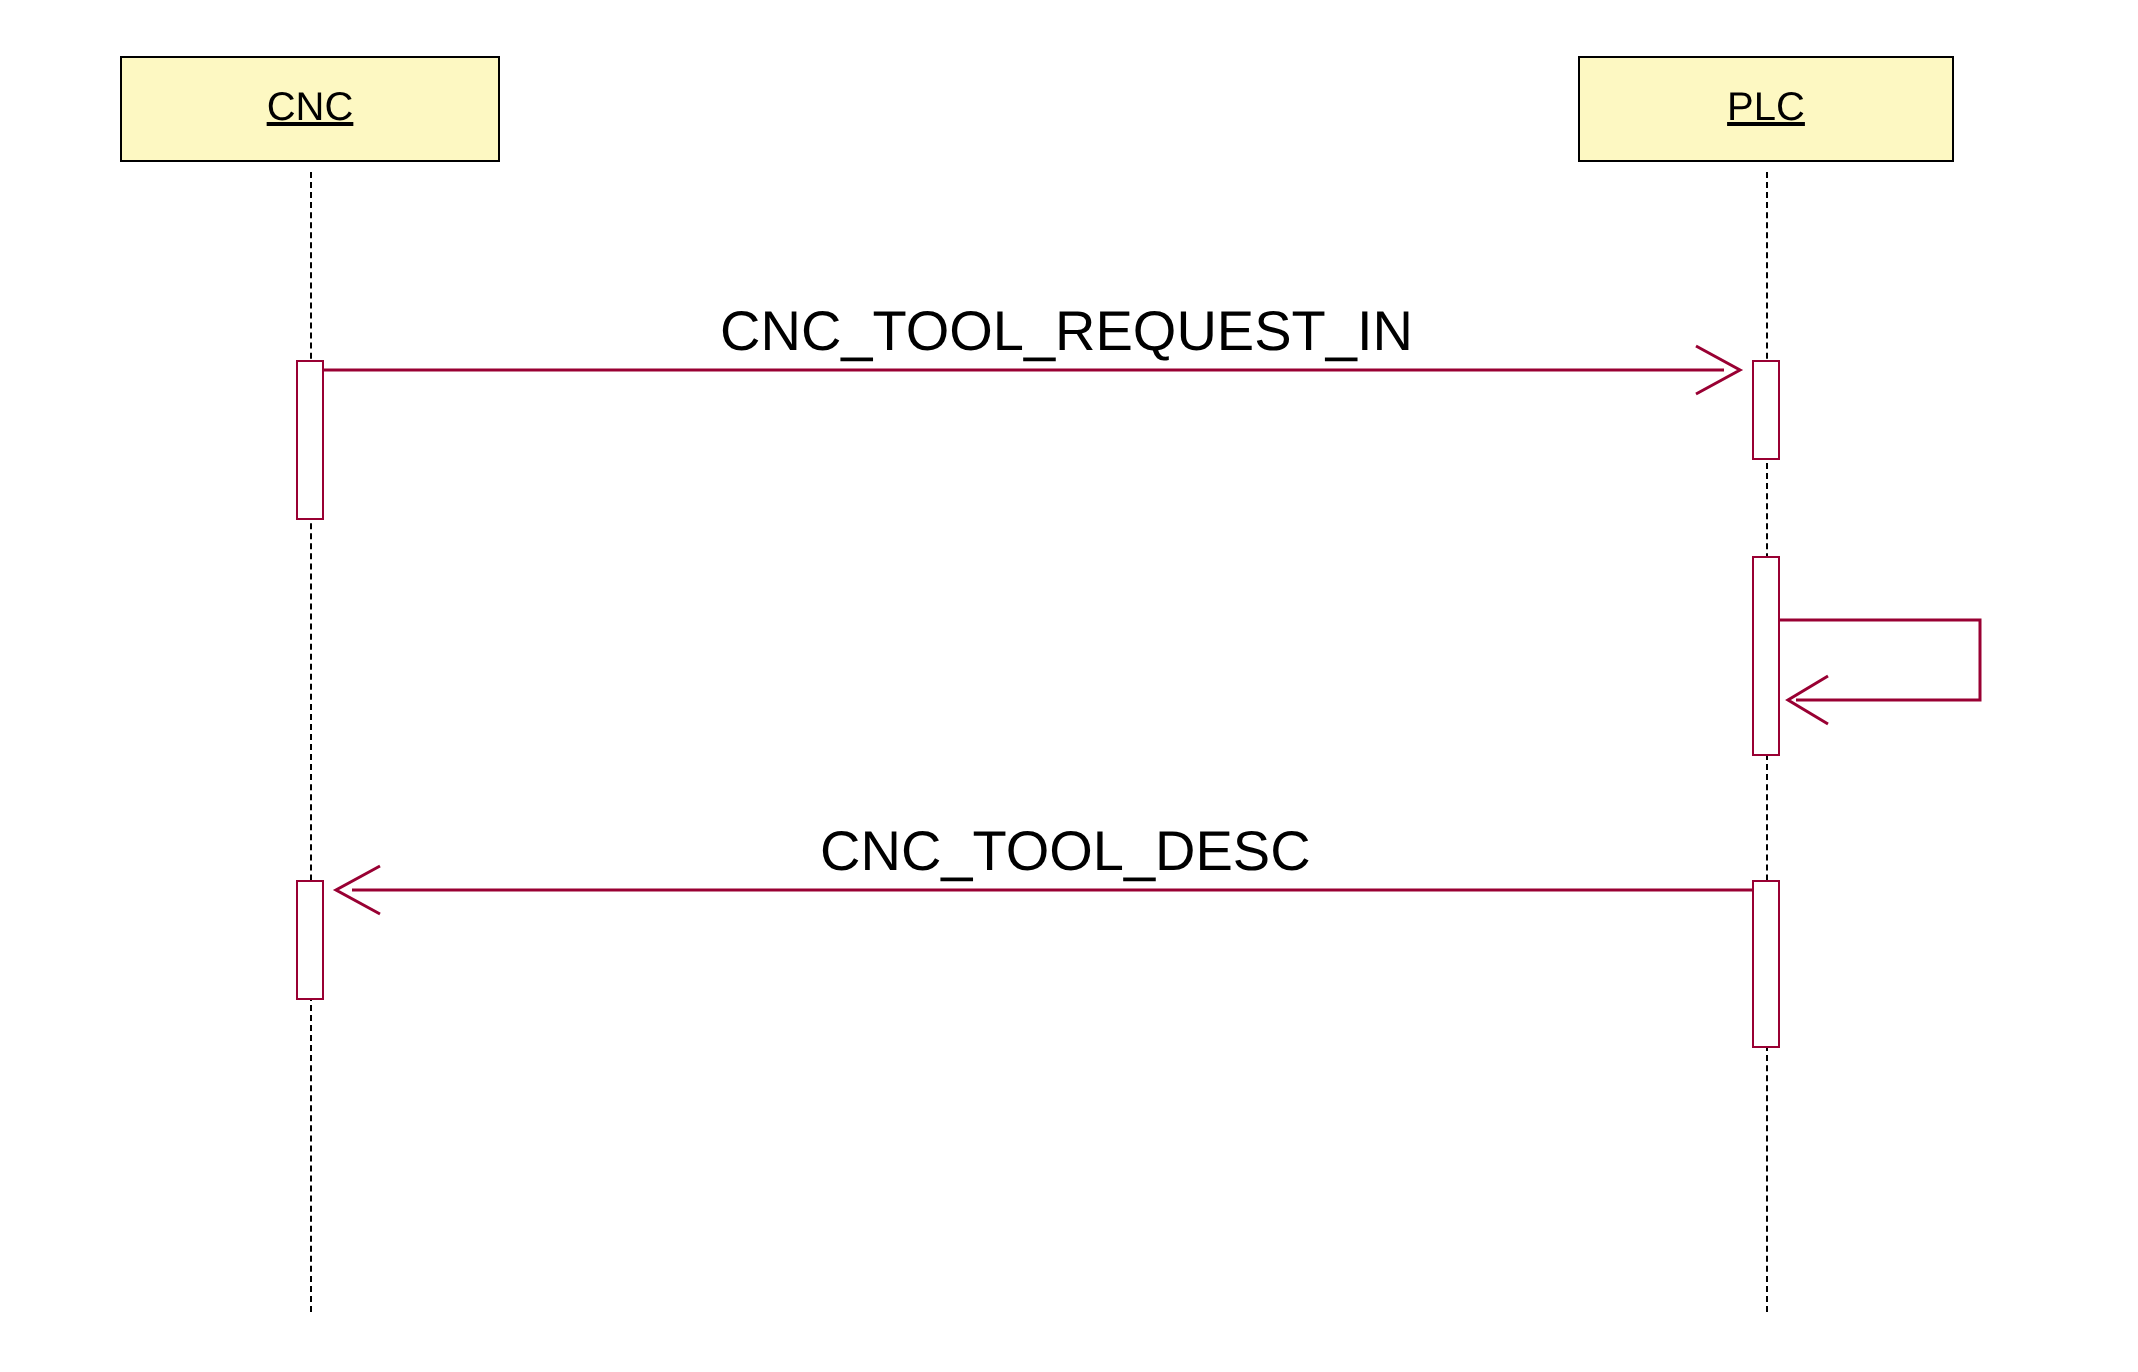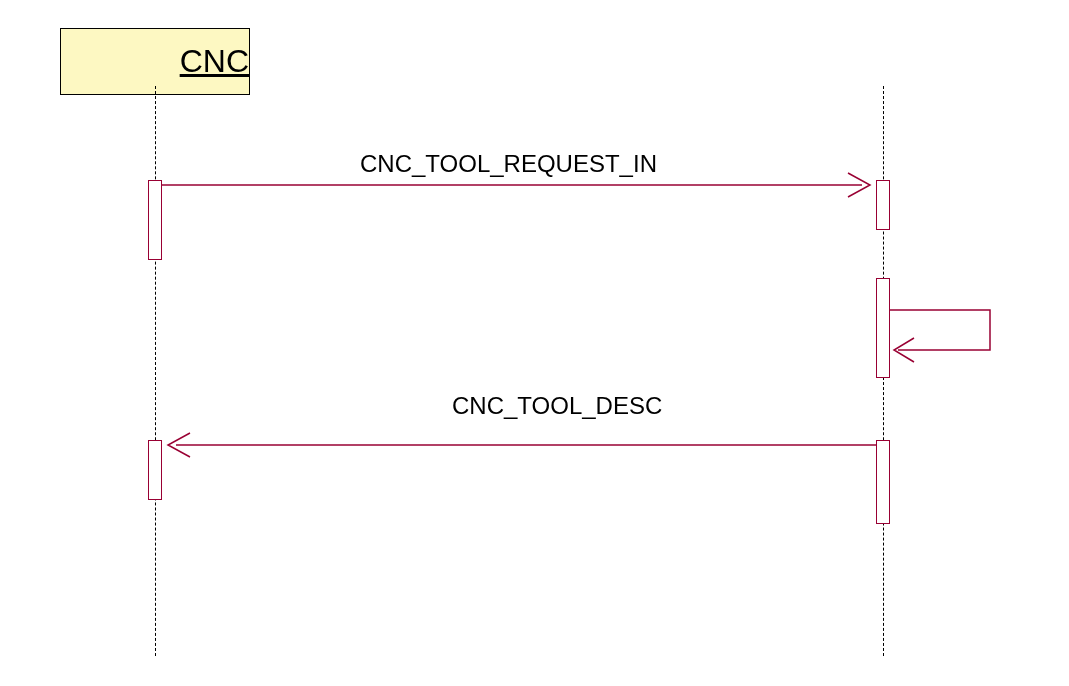--- a/index.html
+++ b/index.html
@@ -13,22 +13,22 @@
   }
   .canvas {
     position: relative;
     width: 1069px;
     height: 686px;
   }
   .participant-box {
     position: absolute;
     border: 1px solid #000000;
     background: var(--fill, #fdf8c2);
-    text-align: right;
-    font-size: 32px;
+    text-align: center;
+    font-size: 20px;
     padding: 14px 0;
     box-sizing: border-box;
   }
   .participant-box span {
     text-decoration: underline;
   }
   .lifeline {
     position: absolute;
     border-left: 1px dashed #000000;
     width: 0;
@@ -36,21 +36,21 @@
   .activation {
     position: absolute;
     width: 14px;
     border: 1px solid var(--line, #990033);
     background: #ffffff;
     box-sizing: border-box;
     transform: translateX(-7px);
   }
   .msg-label {
     position: absolute;
-    font-size: 24px;
+    font-size: 28px;
     color: #000000;
     white-space: nowrap;
   }
   svg {
     position: absolute;
     top: 0;
     left: 0;
     pointer-events: none;
   }
   .arrow-line {
@@ -66,36 +66,39 @@
 </style>
 </head>
 <body>
 
 <div class="canvas">
 
   <div class="participant-box" style="left:60px; top:28px; width:190px;">
     <span>CNC</span>
   </div>
 
+  <div class="participant-box" style="left:789px; top:28px; width:188px;">
+    <span>PLC</span>
+  </div>
 
   <div class="lifeline" style="left:155px; top:86px; height:570px;"></div>
 
   <div class="lifeline" style="left:883px; top:86px; height:570px;"></div>
 
   <div class="activation" style="left:155px; top:180px; height:80px;"></div>
   <div class="activation" style="left:155px; top:440px; height:60px;"></div>
 
   <div class="activation" style="left:883px; top:180px; height:50px;"></div>
   <div class="activation" style="left:883px; top:278px; height:100px;"></div>
   <div class="activation" style="left:883px; top:440px; height:84px;"></div>
 
   <div class="msg-label" style="left:360px; top:150px;">CNC_TOOL_REQUEST_IN</div>
 
 
-  <div class="msg-label" style="left:410px; top:392px;margin-left:42px;">CNC_TOOL_DESC</div>
+  <div class="msg-label" style="left:410px; top:410px;">CNC_TOOL_DESC</div>
 
   <svg width="1069" height="686">
 
     <line class="arrow-line" x1="162" y1="185" x2="862" y2="185"></line>
     <polyline class="arrow-head" points="848,173 870,185 848,197"></polyline>
 
     <polyline class="arrow-line" points="890,310 990,310 990,350 898,350"></polyline>
     <polyline class="arrow-head" points="914,338 894,350 914,362"></polyline>
 
     <line class="arrow-line" x1="876" y1="445" x2="176" y2="445"></line>

